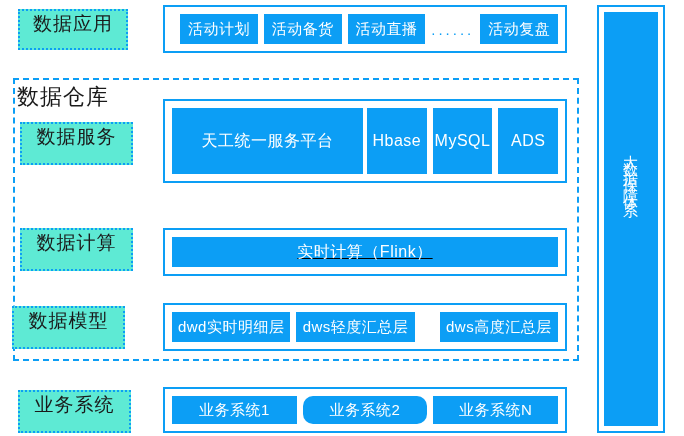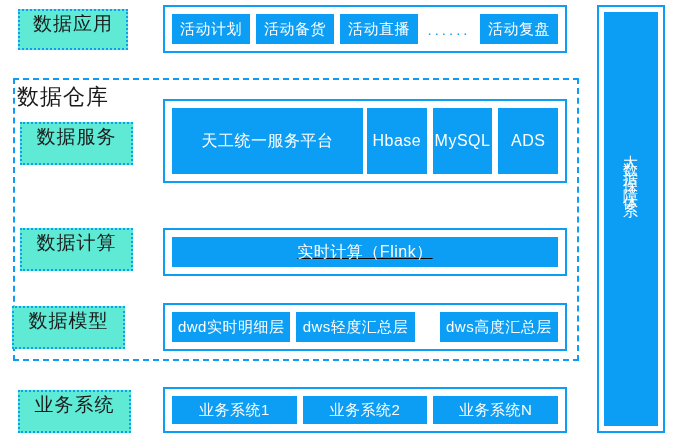--- a/index.html
+++ b/index.html
@@ -125,21 +125,21 @@
   }
 </style>
 </head>
 <body>
 
 <div class="abs layer-label" style="left:18px; top:9px; width:110px; height:41px;">
   <span>数据应用</span>
 </div>
 
 <div class="abs panel" style="left:163px; top:5px; width:404px; height:48px;">
-  <div class="tile" style="width:78px;">
+  <div class="tile" style="width:78px;margin-left:8px;">
     <span>活动计划</span>
   </div>
   <div class="tile" style="width:78px;">
     <span>活动备货</span>
   </div>
   <div class="tile" style="width:78px;">
     <span>活动直播</span>
   </div>
   <div class="ellipsis-gap">
     <span>......</span>
@@ -207,21 +207,21 @@
 </div>
 
 <div class="abs layer-label" style="left:18px; top:390px; width:113px; height:43px;">
   <span>业务系统</span>
 </div>
 
 <div class="abs panel" style="left:163px; top:387px; width:404px; height:46px;">
   <div class="tile" style="flex:1 1 0;">
     <span>业务系统1</span>
   </div>
-  <div class="tile" style="flex:1 1 0;">
+  <div class="tile" style="flex:1 1 0;border-radius:10px;">
     <span>业务系统2</span>
   </div>
   <div class="tile" style="flex:1 1 0;">
     <span>业务系统N</span>
   </div>
 </div>
 
 <div class="abs vbar-frame" style="left:597px; top:5px; width:68px; height:428px;">
   <div class="vbar-fill">
     <span class="vbar-text">大数据保障体系</span>

